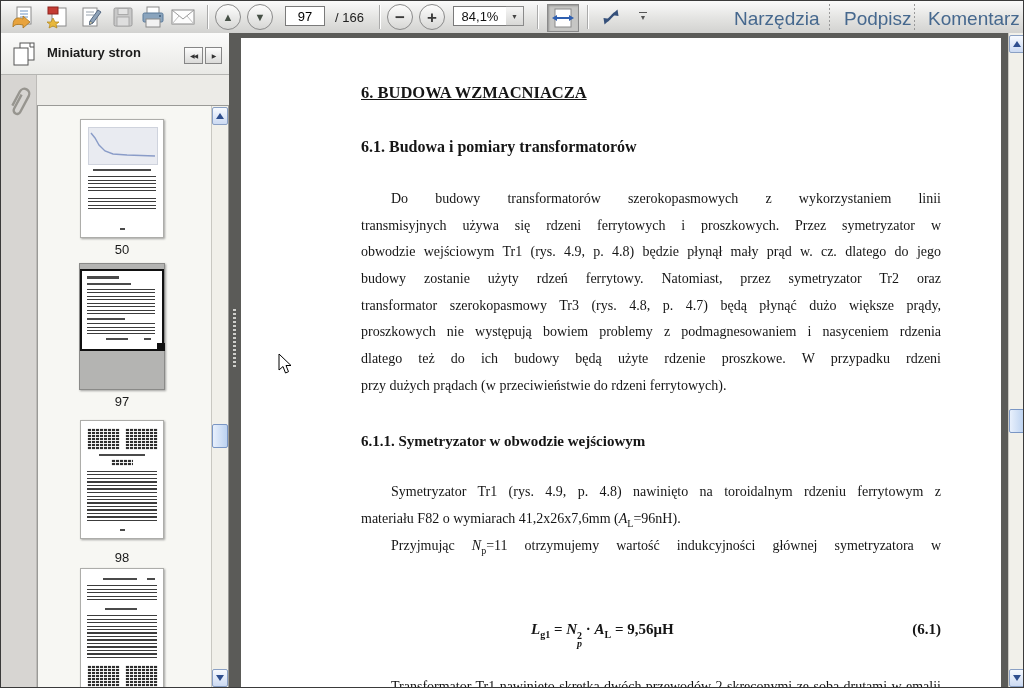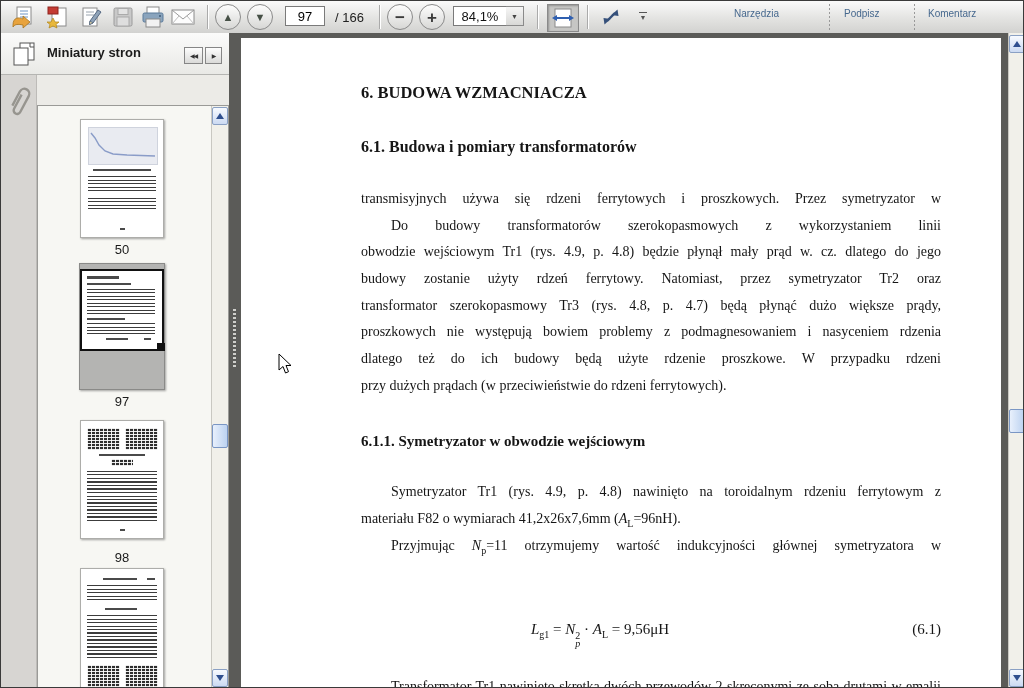--- a/index.html
+++ b/index.html
@@ -19,21 +19,21 @@
   .circle .gm{font-size:17px;line-height:15px;color:#3a3a3a;font-weight:bold;}
   .pageinput{top:5px;width:40px;height:20px;border:1px solid #7a7a7a;background:#fff;
     font-size:13px;text-align:center;font-family:"Liberation Sans",sans-serif;padding:0;box-sizing:border-box;}
   .pagetotal{top:9px;font-size:13px;color:#222;}
   .zoombox{top:5px;width:54px;height:20px;border:1px solid #7a7a7a;background:#fff;box-sizing:border-box;
     font-size:13px;color:#111;display:flex;align-items:center;justify-content:center;}
   .zoomdrop{top:5px;width:18px;height:20px;border:1px solid #8a8a8a;border-left:none;box-sizing:border-box;
     background:linear-gradient(#f6f6f6,#d8d8d6);display:flex;align-items:center;justify-content:center;
     font-size:7px;color:#444;}
   .pressed{background:#c6c6c4;border:1px solid #8a8a8a;box-shadow:inset 1px 1px 2px rgba(0,0,0,.25);}
-  .tlabel{top:7px;font-size:10px;color:#46688e;cursor:pointer;}
+  .tlabel{top:7px;font-size:19px;color:#46688e;cursor:pointer;}
   .dotsep{top:3px;width:1px;height:26px;
     background:repeating-linear-gradient(180deg,#999 0 2px,transparent 2px 4px);}
   .ovf{display:flex;flex-direction:column;align-items:center;gap:2px;}
   .ovf .bar{width:8px;height:1px;background:#555;}
   .ovf .chv{font-size:7px;color:#555;line-height:6px;}
 
   
   .sb-header{left:0;top:32px;width:228px;height:42px;
     background:linear-gradient(#fbfbfa,#e9e9e6);border-bottom:1px solid #b5b5b2;box-sizing:border-box;}
   .sb-title{left:46px;top:44px;font-size:13px;font-weight:bold;color:#1a1a1a;}
@@ -66,28 +66,28 @@
   .tri-down{width:0;height:0;border-left:4px solid transparent;border-right:4px solid transparent;border-top:6px solid #2f4f8f;}
 
   
   .divider{left:228px;top:32px;width:12px;height:656px;background:#5b5b58;cursor:col-resize;}
   .divider .dots{position:absolute;left:4px;top:276px;width:3px;height:60px;
     background:repeating-linear-gradient(180deg,#cfcfcb 0 2px,transparent 2px 4px);}
   .docarea{left:240px;top:32px;width:768px;height:656px;background:#5b5b58;}
   .page{left:240px;top:37px;width:760px;height:651px;background:#fff;overflow:hidden;
     font-family:"Liberation Serif",serif;color:#151515;}
 
-  .h1{left:120px;top:45px;font-size:16.5px;font-weight:bold;}
+  .h1{left:120px;top:45px;font-size:16.5px;font-weight:bold;text-decoration:underline;}
   .h2{left:120px;top:100px;font-size:16px;font-weight:bold;}
   .h3{left:120px;top:395px;font-size:15px;font-weight:bold;text-align:right;}
   .textblock{left:120px;width:580px;font-size:14px;}
   .jline{height:26.7px;text-align:justify;text-align-last:justify;overflow:hidden;white-space:normal;}
   .jline.last{text-align-last:left;}
   .ind{text-indent:30px;}
-  .formula-row{left:120px;top:583px;width:580px;height:24px;font-size:15px;}
+  .formula-row{left:120px;top:583px;width:580px;height:24px;font-size:15px;font-weight:bold;}
   .formula{position:absolute;left:170px;}
   .eqno{position:absolute;right:0;top:0;}
   .supsub{display:inline-flex;flex-direction:column;align-items:flex-start;font-size:10px;line-height:8px;
     vertical-align:-5px;}
   sub,sup{font-size:10px;}
   .clipline{left:120px;top:641px;width:580px;font-size:14px;text-align:justify;text-align-last:justify;
     text-indent:30px;height:20px;}
 
   svg{display:block;}
 </style>
@@ -333,22 +333,22 @@
     <div class="dots"></div>
   </div>
 
   <div class="abs docarea"></div>
 
   <div class="abs page">
     <div class="abs h1">6. BUDOWA WZMACNIACZA</div>
     <div class="abs h2">6.1. Budowa i pomiary transformatorów</div>
 
     <div class="abs textblock" style="top:153px">
+      <div class="jline ind">Do budowy transformatorów szerokopasmowych z wykorzystaniem linii</div>
       <div class="jline">transmisyjnych używa się rdzeni ferrytowych i proszkowych. Przez symetryzator w</div>
-      <div class="jline ind">Do budowy transformatorów szerokopasmowych z wykorzystaniem linii</div>
       <div class="jline">obwodzie wejściowym Tr1 (rys. 4.9, p. 4.8) będzie płynął mały prąd w. cz. dlatego do jego</div>
       <div class="jline">budowy zostanie użyty rdzeń ferrytowy. Natomiast, przez symetryzator Tr2 oraz</div>
       <div class="jline">transformator szerokopasmowy Tr3 (rys. 4.8, p. 4.7) będą płynąć dużo większe prądy,</div>
       <div class="jline">proszkowych nie występują bowiem problemy z podmagnesowaniem i nasyceniem rdzenia</div>
       <div class="jline">dlatego też do ich budowy będą użyte rdzenie proszkowe. W przypadku rdzeni</div>
       <div class="jline last">przy dużych prądach (w przeciwieństwie do rdzeni ferrytowych).</div>
     </div>
 
     <div class="abs h3">6.1.1. Symetryzator w obwodzie wejściowym</div>
 

